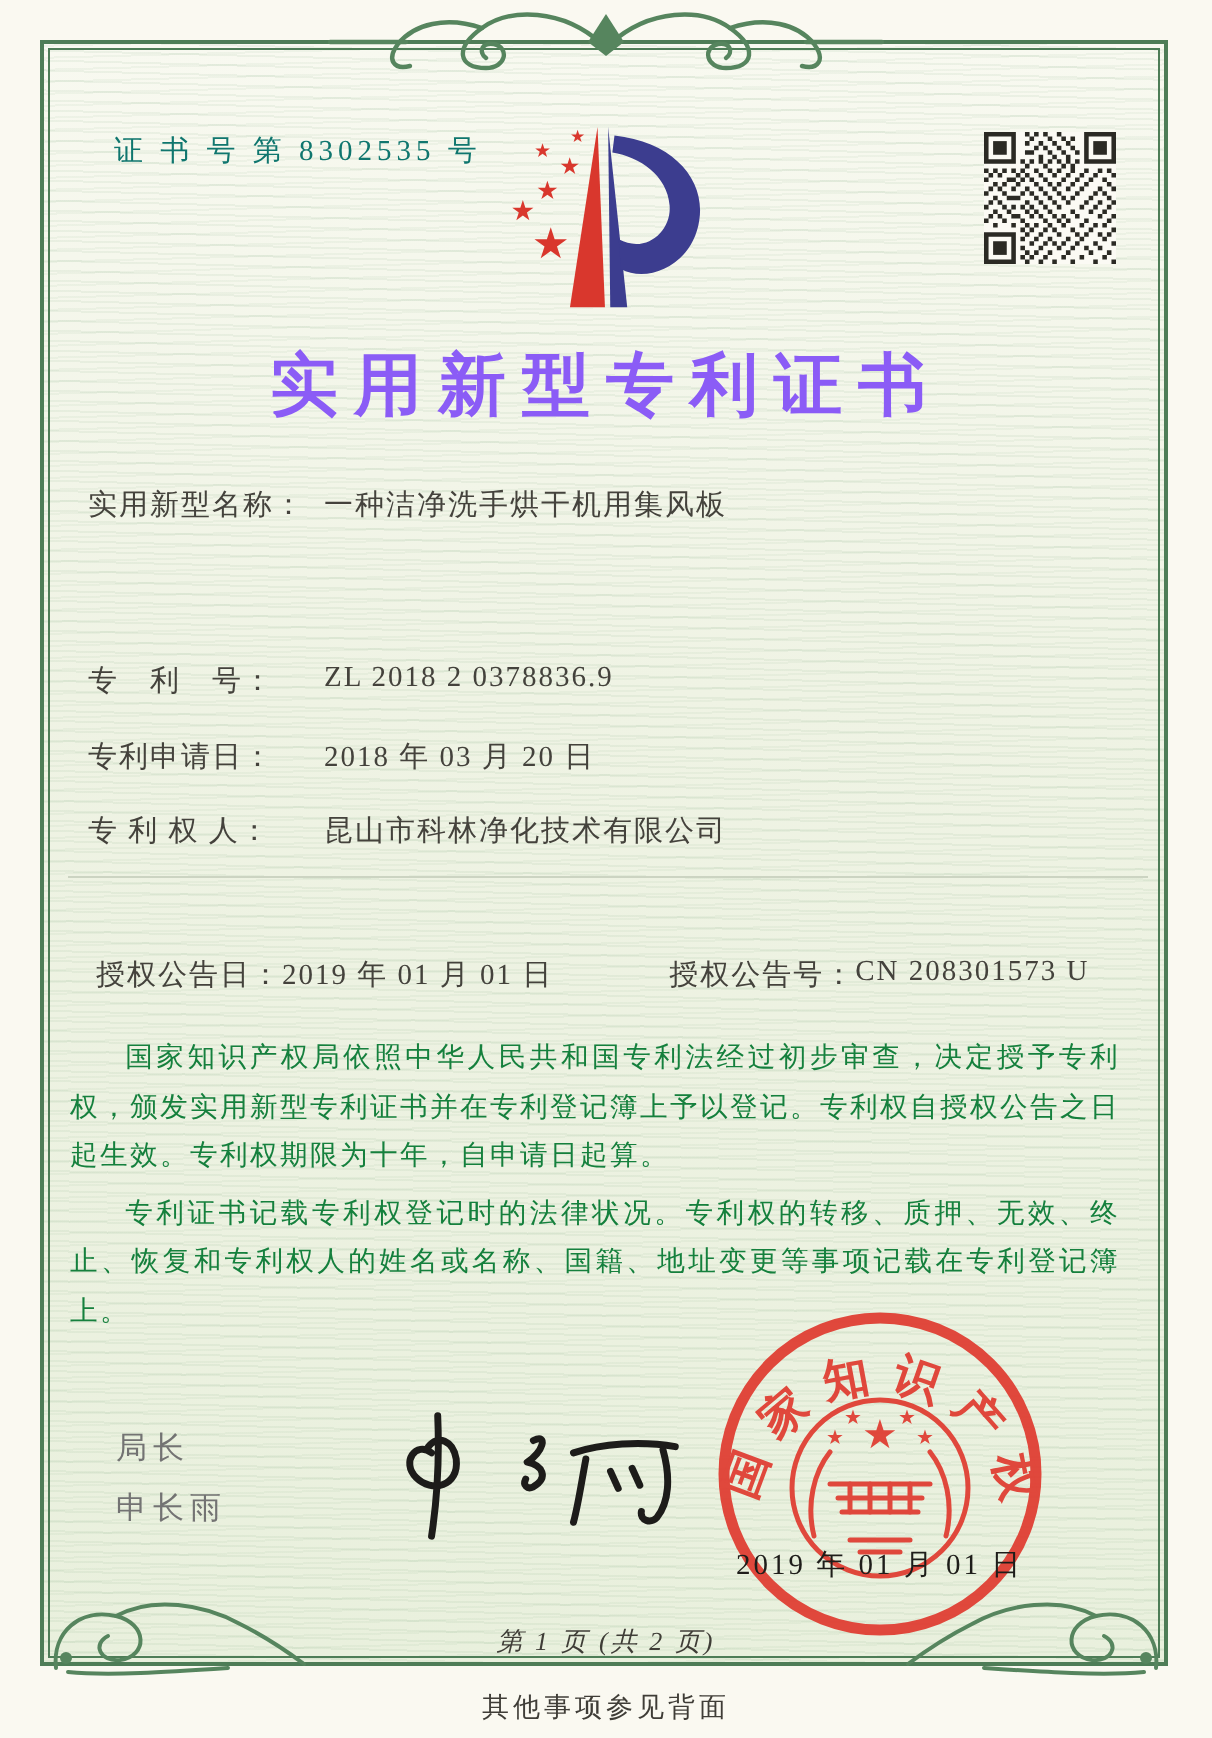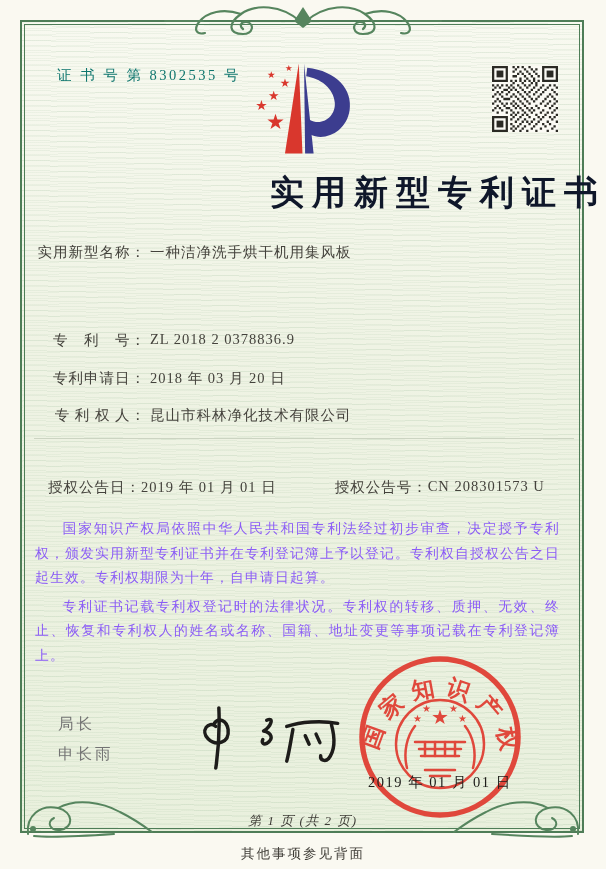--- a/index.html
+++ b/index.html
@@ -28,34 +28,34 @@
     position:absolute;inset:2px;
     border:1px solid #4e7d57;
     pointer-events:none;
   }
   .abs{position:absolute;}
   .cert-no{
     left:45px;top:66px;
     font-size:14.5px;letter-spacing:2.5px;color:#0f766e;margin-left:12px;
   }
   .title{
-    left:0;right:0;top:170px;text-align:right;
-    font-size:34px;font-weight:bold;letter-spacing:8px;color:#0f172a;
-  }
-  .row{left:32px;display:flex;align-items:flex-start;font-size:14.5px;color:#44423c;letter-spacing:1px;text-align:right;}
+    left:0;right:0;top:170px;text-align:center;
+    font-size:34px;font-weight:bold;letter-spacing:8px;color:#8b5cf6;
+  }
+  .row{left:44px;display:flex;align-items:flex-start;font-size:14.5px;color:#44423c;letter-spacing:1px;}
   .row .lbl{white-space:nowrap;min-width:114px;}
   .row .val{margin-left:4px;}
   .addr-val{width:402px;line-height:1.65;}
   .divider{left:34px;top:438px;width:540px;height:1px;background:#ccd4c2;}
   .grant-row{left:48px;top:478px;display:flex;font-size:14.5px;color:#44423c;letter-spacing:1px;}
   .grant-right{margin-left:58px;display:flex;}
   .paras{left:35px;top:517px;width:540px;}
   .paras p{
     margin:0 15px 4px 0;
-    font-size:13.8px;line-height:1.78;color:#8b5cf6;
+    font-size:13.8px;line-height:1.78;color:#15803d;
     text-align:justify;text-indent:2em;letter-spacing:1.2px;
   }
   .signer{left:58px;font-size:15.5px;letter-spacing:3px;color:#737373;}
   .seal-date{
     left:368px;top:773px;
     font-size:14.5px;letter-spacing:1.5px;color:#1e1d1a;z-index:6;
   }
   .page-info{
     left:0;right:0;top:812px;text-align:center;
     font-size:13px;letter-spacing:1.5px;color:#3f3d37;font-style:italic;

